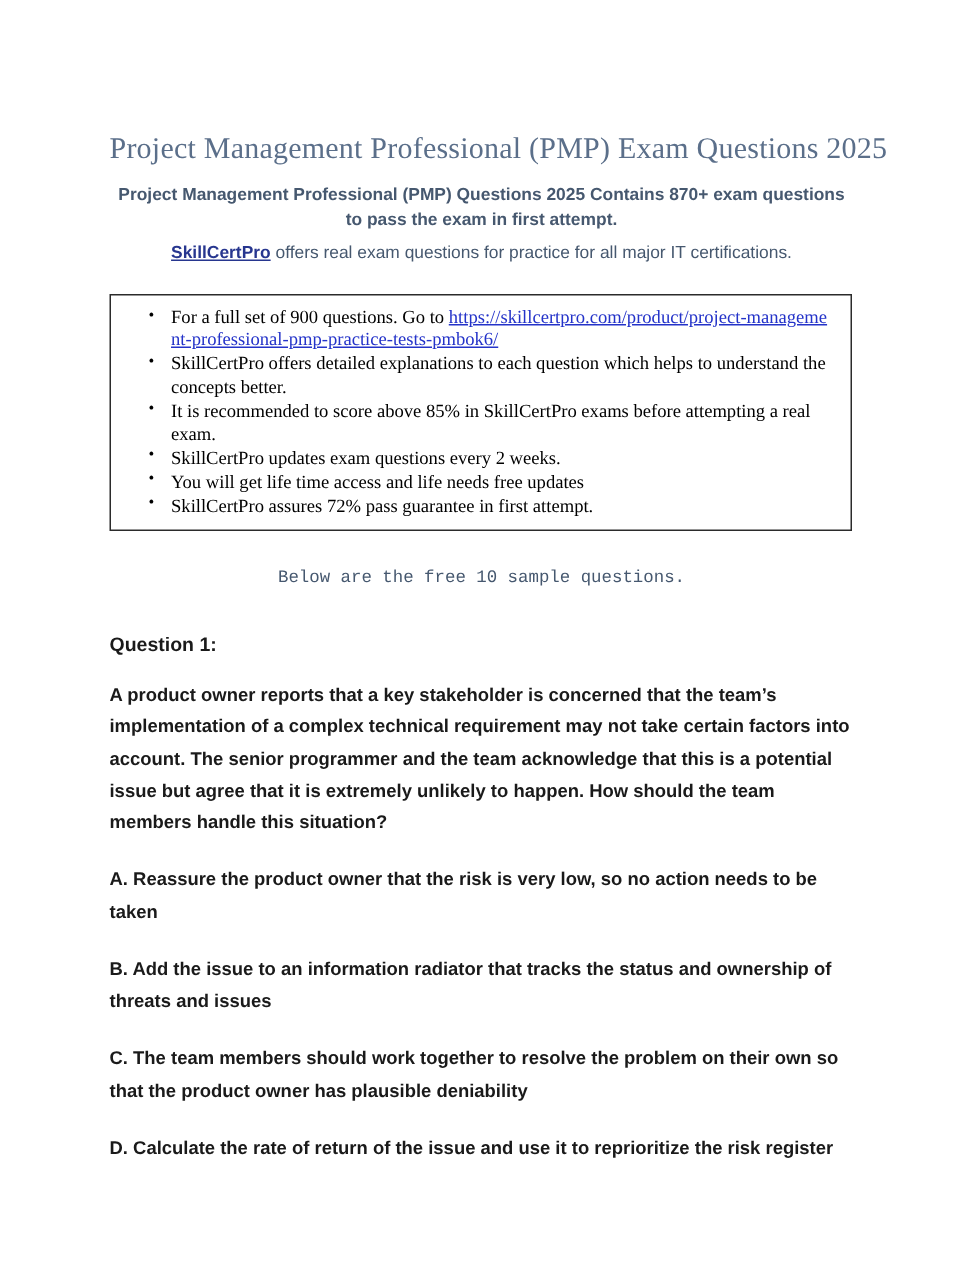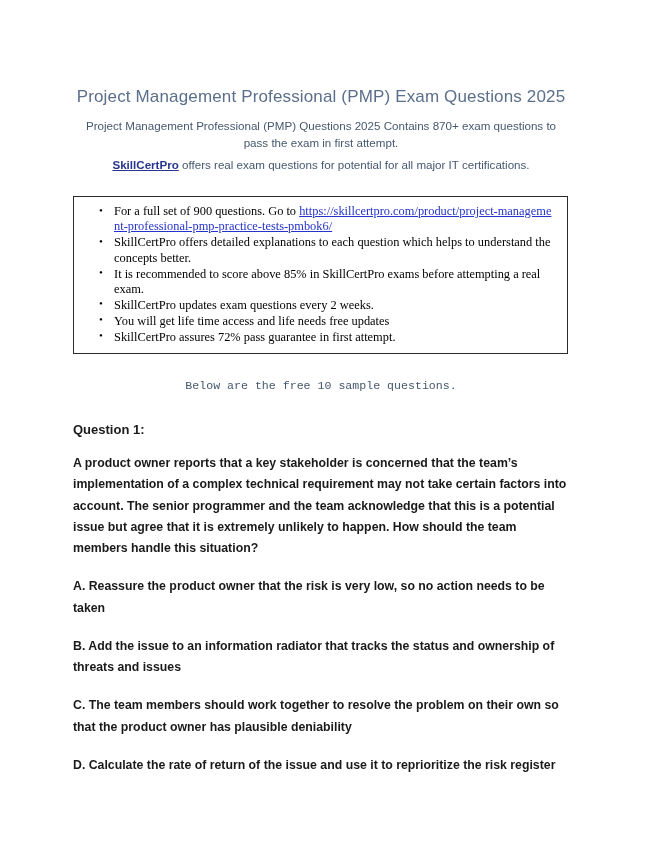--- a/index.html
+++ b/index.html
@@ -23,34 +23,34 @@
   }
   .content {
     position: absolute;
     left: 73px;
     top: 86px;
     width: 496px;
   }
 
   
   .doc-title {
-    font-family: Liberation Sans, sans-serif;
-    font-size: 17px;
+    font-family: Liberation Serif, serif;
+    font-size: 20px;
     font-weight: 400;
     color: #5b6f8a;
     text-align: center;
     letter-spacing: 0.15px;
     line-height: 1.35;
     margin: 0 0 9px 0;
     white-space: nowrap;
   }
   .subtitle {
     font-family: "Liberation Sans", sans-serif;
     font-size: 11.6px;
-    font-weight: 400;
+    font-weight: 700;
     color: #46586f;
     text-align: center;
     line-height: 1.45;
     margin: 0;
     padding: 0 4px;
   }
   .tagline {
     font-family: "Liberation Sans", sans-serif;
     font-size: 11.6px;
     font-weight: 400;
@@ -150,21 +150,21 @@
   .option:last-child { margin-bottom: 0; }
 </style>
 </head>
 <body>
 
 <div class="page">
 
   <div class="content">
     <h1 class="doc-title">Project Management Professional (PMP) Exam Questions 2025</h1>
     <p class="subtitle">Project Management Professional (PMP) Questions 2025 Contains 870+ exam questions to pass the exam in first attempt.</p>
-    <p class="tagline"><span class="brand-link">SkillCertPro</span><span> offers real exam questions for potential for all major IT certifications.</span></p>
+    <p class="tagline"><span class="brand-link">SkillCertPro</span><span> offers real exam questions for practice for all major IT certifications.</span></p>
   </div>
 
   <div class="info-box">
     <ul class="info-list">
       <li><span>For a full set of 900 questions. Go to </span><span class="url-link">https://skillcertpro.com/product/project-management-professional-pmp-practice-tests-pmbok6/</span></li>
       <li><span>SkillCertPro offers detailed explanations to each question which helps to understand the concepts better.</span></li>
       <li><span>It is recommended to score above 85% in SkillCertPro exams before attempting a real exam.</span></li>
       <li><span>SkillCertPro updates exam questions every 2 weeks.</span></li>
       <li><span>You will get life time access and life needs free updates</span></li>
       <li><span>SkillCertPro assures 72% pass guarantee in first attempt.</span></li>

